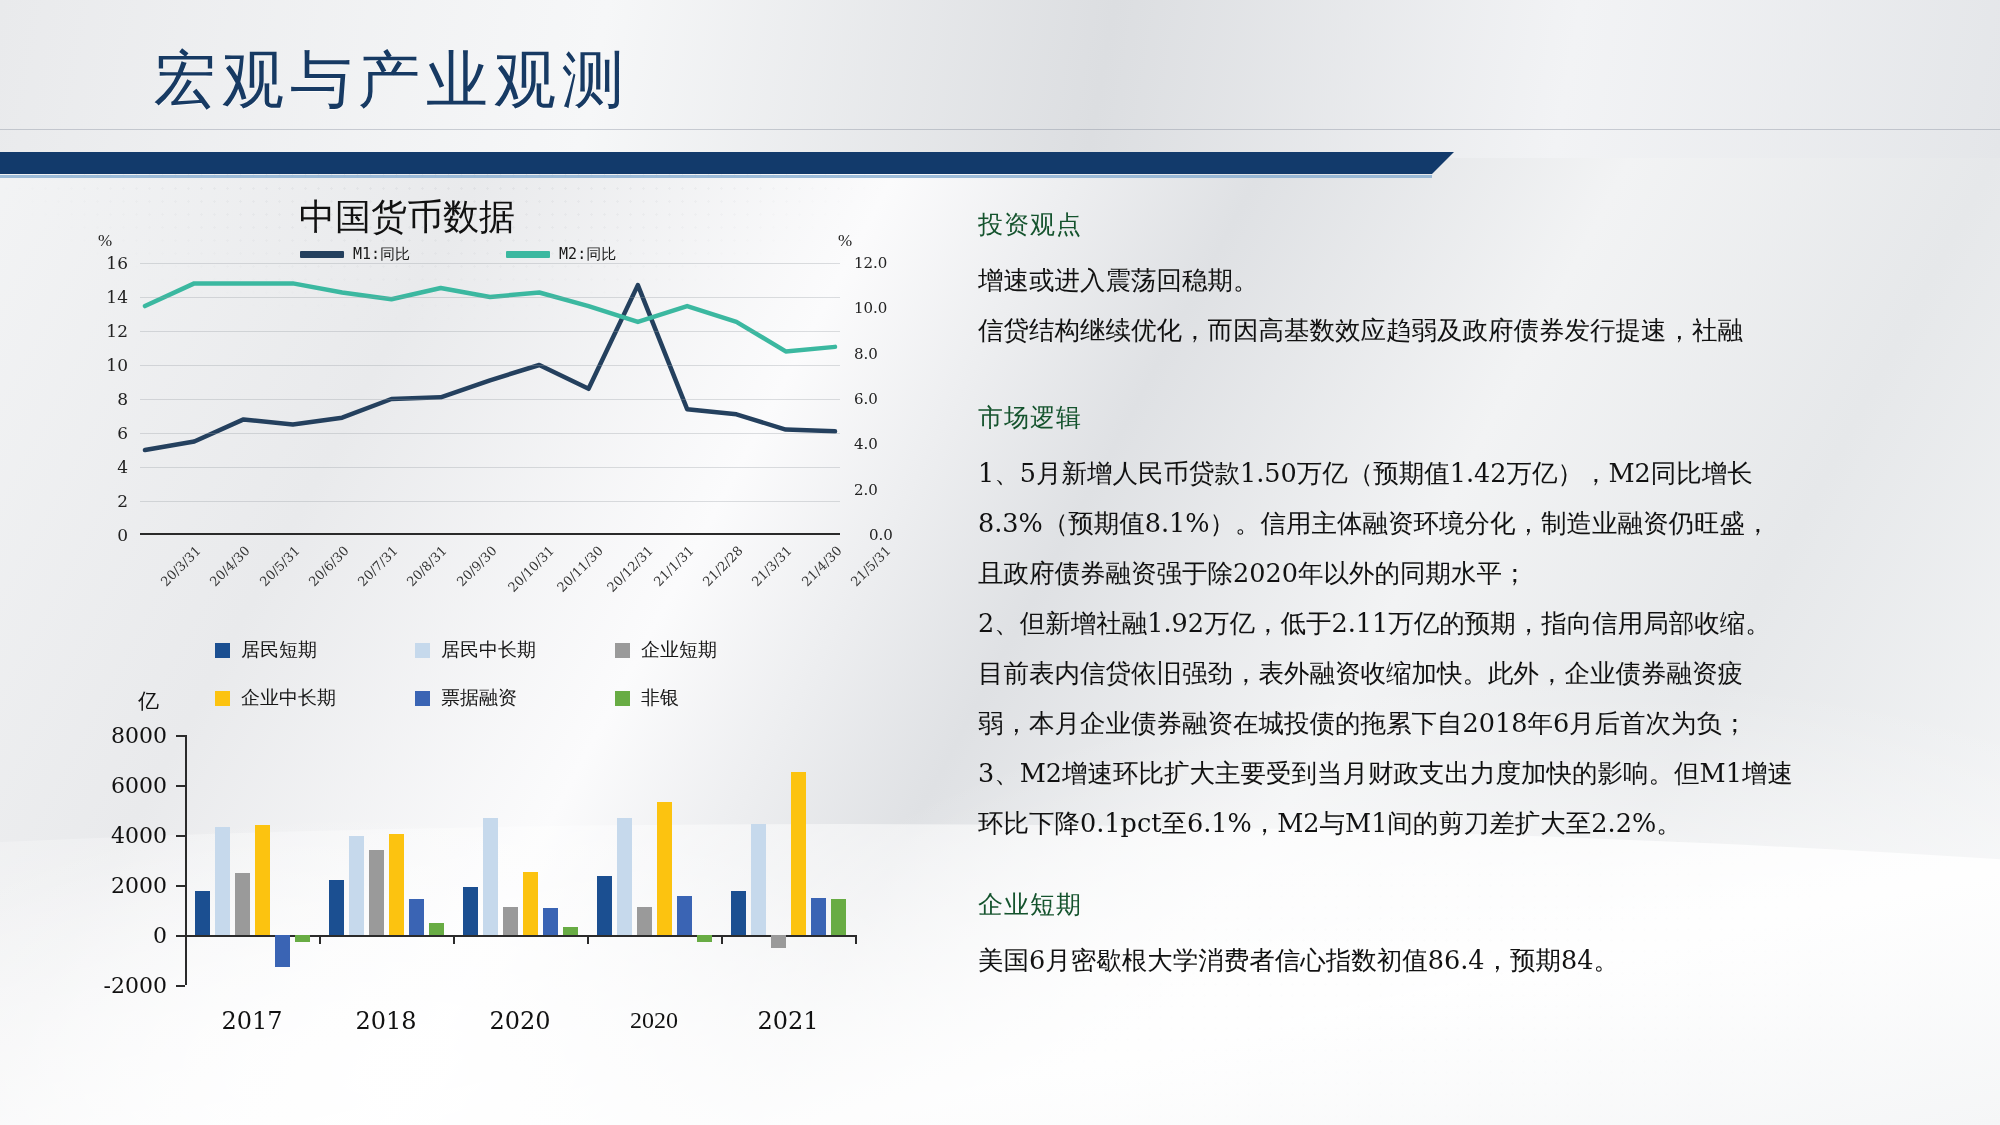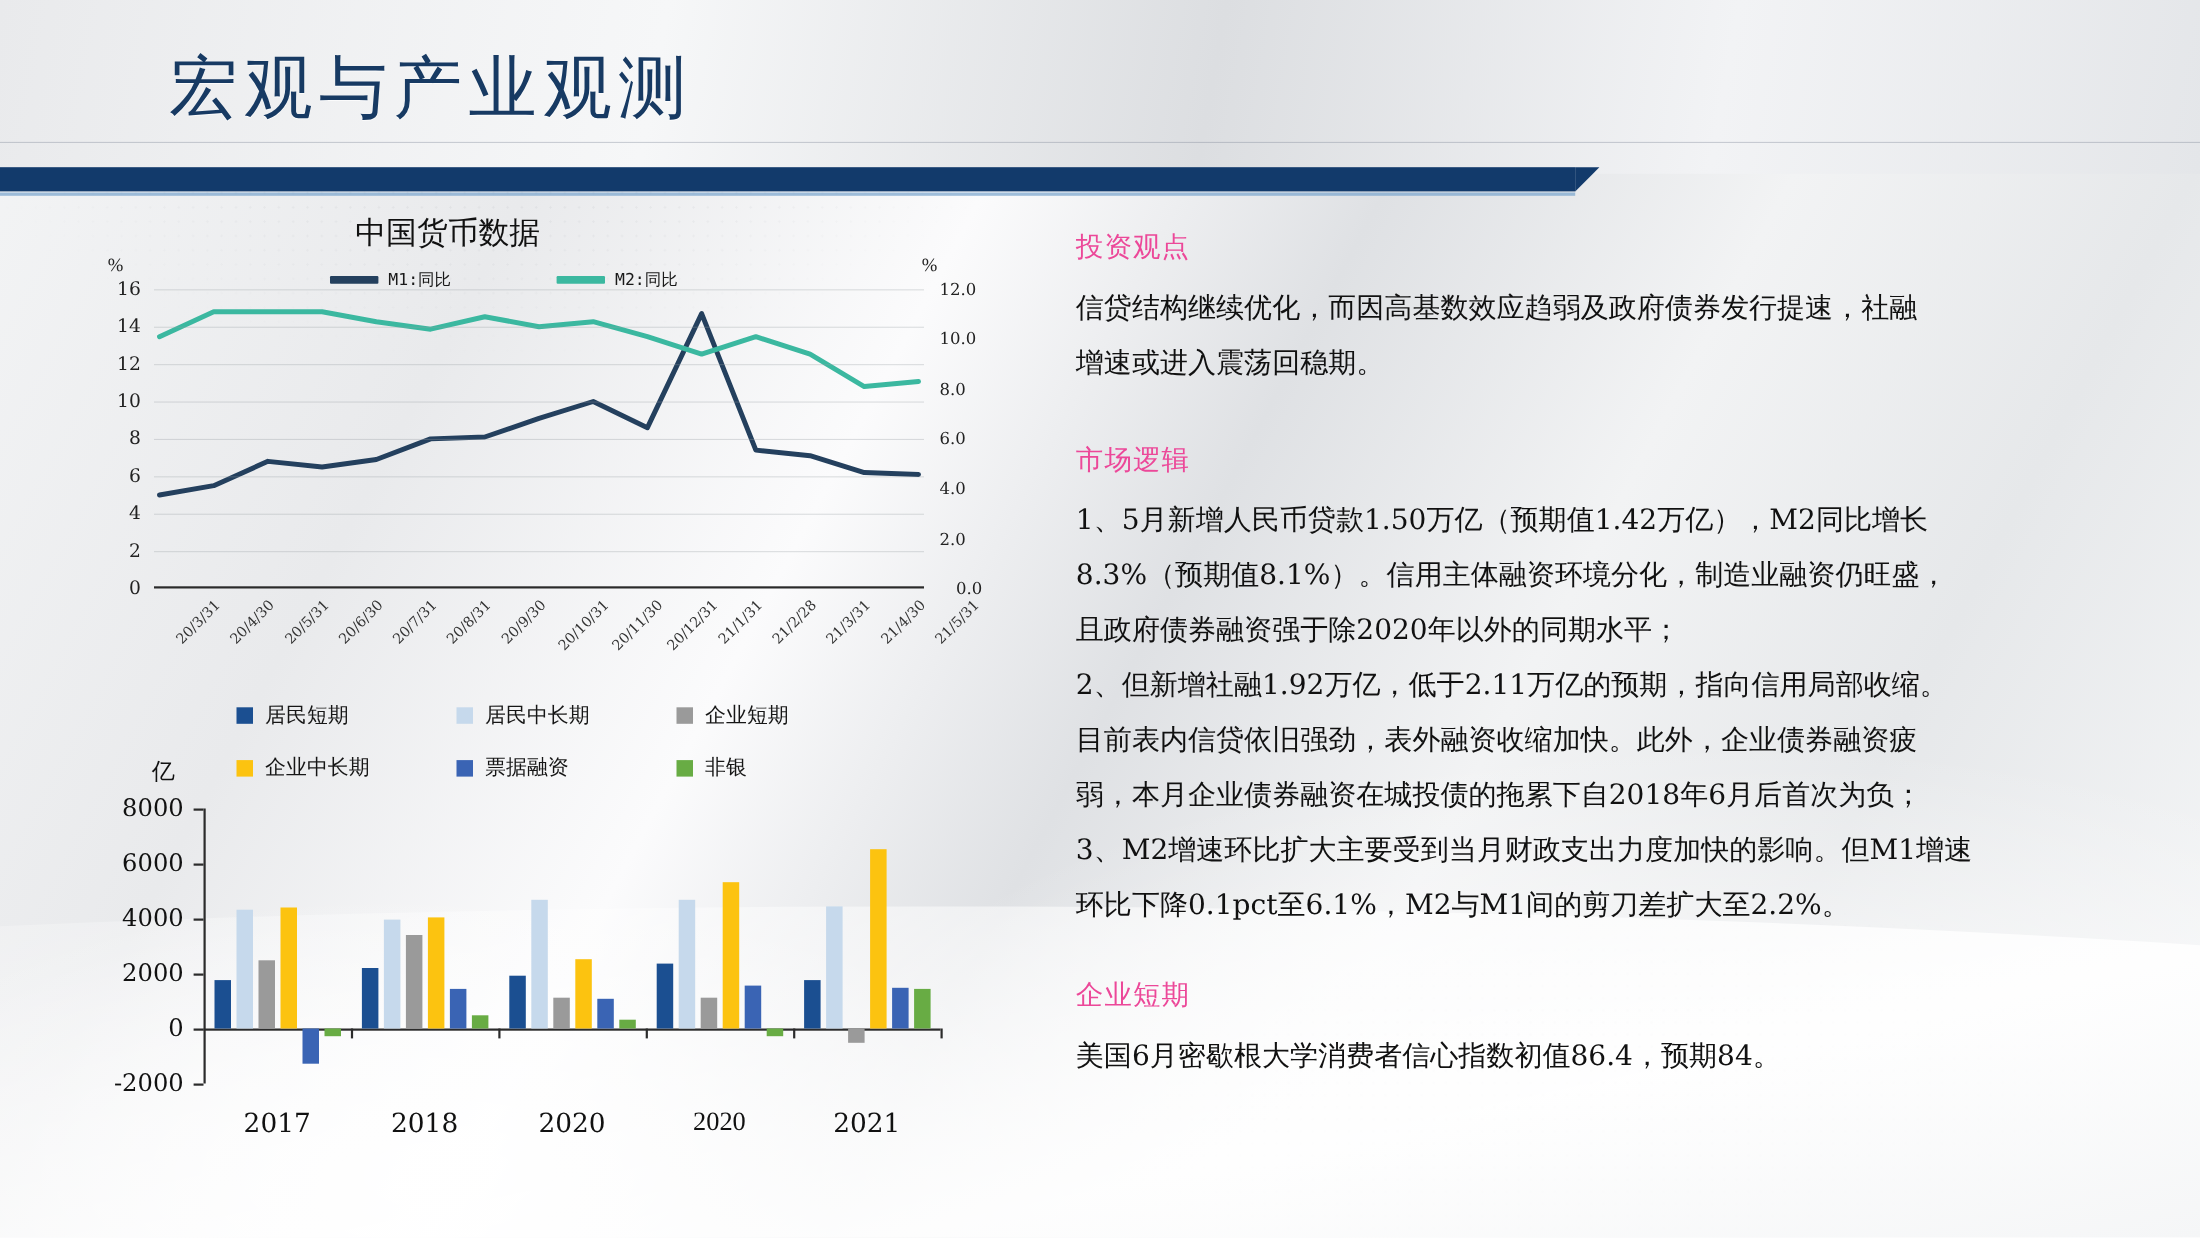--- a/index.html
+++ b/index.html
@@ -45,21 +45,21 @@
   .title-rule{position:absolute;left:0;top:152px;width:1432px;height:22px;z-index:2;background:#123a6b;}
   .title-rule:after{content:"";position:absolute;right:-22px;top:0;width:0;height:0;
       border-top:22px solid #123a6b;border-right:22px solid transparent;}
   .title-rule-thin{position:absolute;left:0;top:175px;width:1432px;height:3px;z-index:2;background:#7fa8cf;opacity:.75;}
 
   
   .left-col{position:absolute;left:0;top:185px;width:935px;height:930px;z-index:2;}
 
   .chart1{position:absolute;left:0;top:0;width:935px;height:460px;}
   .chart1-title{position:absolute;left:0;right:160px;top:8px;text-align:center;
-      font-size:28px;color:#111;font-family:"DejaVu Serif","Liberation Serif",serif;margin-left:39px;}
+      font-size:36px;color:#111;font-family:"DejaVu Serif","Liberation Serif",serif;margin-left:39px;}
   .c1-legend{position:absolute;top:60px;left:300px;width:420px;display:flex;gap:96px;}
   .c1-legend .li{display:flex;align-items:center;gap:9px;font-size:15px;color:#1a1a1a;
       font-family:"DejaVu Sans Mono","Liberation Mono",monospace;}
   .c1-legend .swatch{width:44px;height:7px;border-radius:1px;display:inline-block;}
 
   .c1-unit-l{position:absolute;left:98px;top:46px;font-size:17px;color:#222;}
   .c1-unit-r{position:absolute;left:838px;top:46px;font-size:17px;color:#222;}
 
   .plot1{position:absolute;left:140px;top:78px;width:700px;height:272px;}
   .plot1 .gl{position:absolute;left:0;width:100%;height:1px;background:rgba(150,155,162,.32);}
@@ -88,21 +88,21 @@
   .ylab2{position:absolute;width:100px;text-align:right;left:-118px;font-size:22px;color:#111;transform:translateY(-50%);
       font-family:"DejaVu Serif","Liberation Serif",serif;}
   .bar{position:absolute;bottom:0;}
   .xtick2{position:absolute;width:2px;height:9px;background:#2b2b2b;}
   .yearlab{position:absolute;font-size:24px;color:#111;transform:translateX(-50%);
       font-family:"DejaVu Serif","Liberation Serif",serif;}
 
   
   .right-col{position:absolute;left:978px;top:208px;width:928px;z-index:2;
       font-family:"DejaVu Serif","Liberation Serif",serif;color:#111;}
-  .sec-head{font-size:25px;color:#ec4899;margin:0 0 14px 0;letter-spacing:1px;
+  .sec-head{font-size:25px;color:#14532d;margin:0 0 14px 0;letter-spacing:1px;
       font-family:"DejaVu Sans","Liberation Sans",sans-serif;}
   .para{font-size:25.5px;line-height:50px;margin:0 0 0 0;}
   .gap-lg{height:46px;}
   .gap-md{height:40px;}
 </style>
 </head>
 <body>
 
 <div class="bg"></div>
 <div class="bg-dots"></div>
@@ -263,22 +263,22 @@
         <div class="bar" style="left: 645.5px; width: 15px; background: rgb(104, 172, 68); top: 163.75px; height: 36.25px; bottom: auto;"></div>
         <div class="xtick2" style="left: 670px; top: 200px;"></div>
         <div class="yearlab" style="left: 603px; top: 272px;">2021</div>
       </div>
   </div>
 </div>
 
 <div class="right-col">
   <div class="sec-head">投资观点</div>
   <div class="para">
+    <div>增速或进入震荡回稳期。</div>
     <div>信贷结构继续优化，而因高基数效应趋弱及政府债券发行提速，社融</div>
-    <div>增速或进入震荡回稳期。</div>
   </div>
 
   <div class="gap-lg"></div>
 
   <div class="sec-head">市场逻辑</div>
   <div class="para">
     <div>1、5月新增人民币贷款1.50万亿（预期值1.42万亿），M2同比增长</div>
     <div>8.3%（预期值8.1%）。信用主体融资环境分化，制造业融资仍旺盛，</div>
     <div>且政府债券融资强于除2020年以外的同期水平；</div>
     <div>2、但新增社融1.92万亿，低于2.11万亿的预期，指向信用局部收缩。</div>

